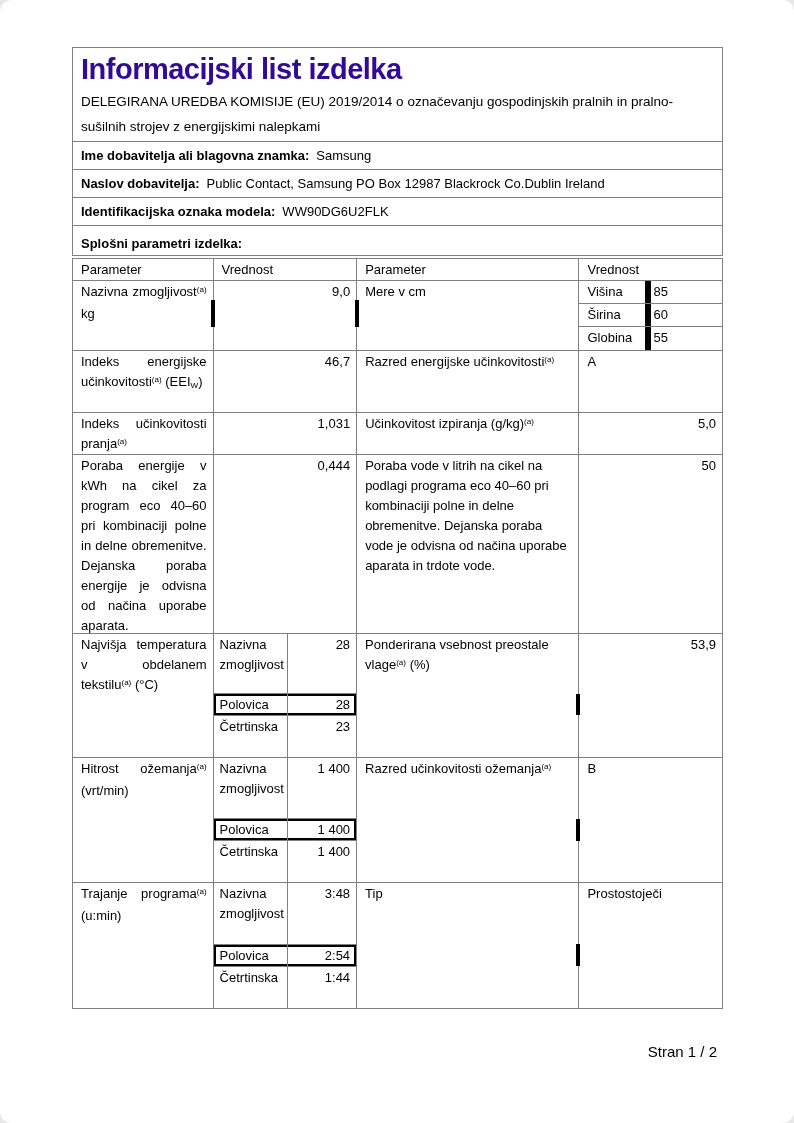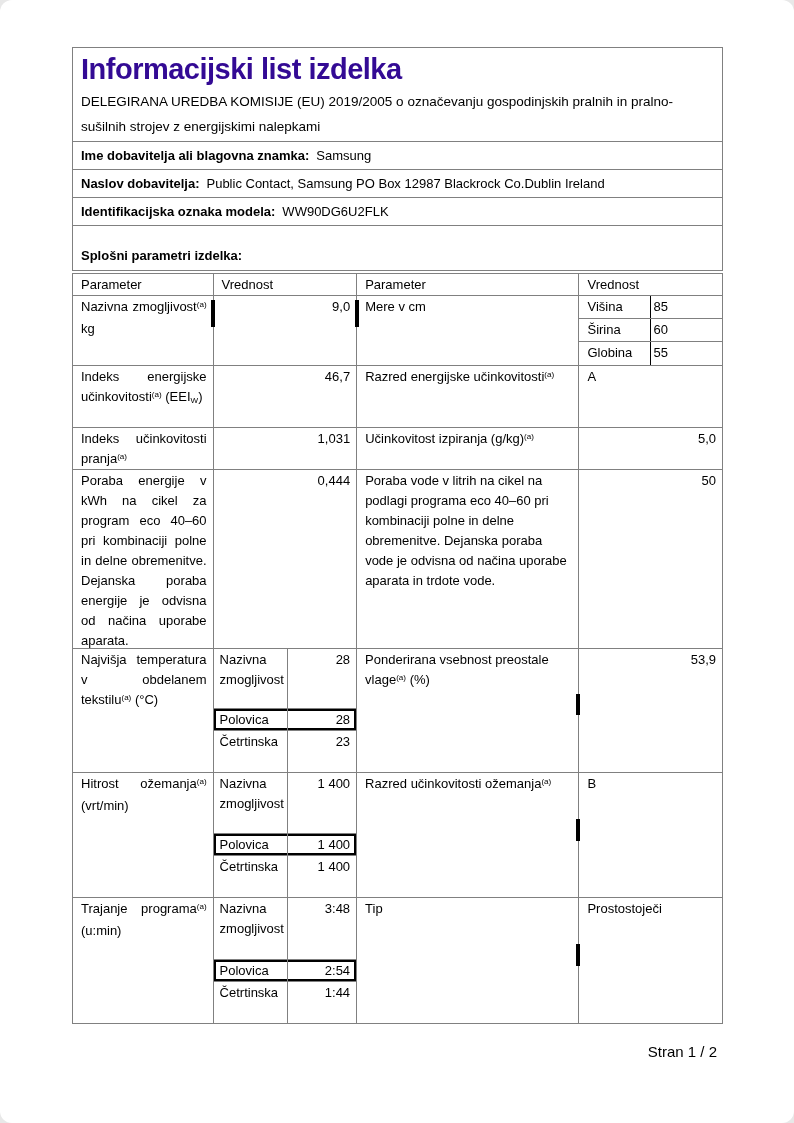--- a/index.html
+++ b/index.html
@@ -13,21 +13,21 @@
 
   
   .header-box{height:95px;padding:3px 8px 0 8px;}
   .title{font-size:29px;font-weight:bold;color:#330a94;line-height:37px;letter-spacing:-0.5px;}
   .reg{font-size:13.5px;line-height:25px;margin-top:1px;}
 
   
   .info-row{margin-top:-1px;height:29px;padding:4px 8px;white-space:nowrap;overflow:hidden;}
   .info-label{font-weight:bold;}
   .info-value{margin-left:7px;}
-  .section-row{margin-top:-1px;height:46px;padding:20px 8px;font-weight:bold;}
+  .section-row{margin-top:-1px;height:31px;padding:8px 8px;font-weight:bold;}
 
   
   .maintable{margin-top:2px;border:1px solid #808080;box-sizing:border-box;width:651px;}
   .trow{display:flex;}
   .c{box-sizing:border-box;border-right:1px solid #808080;border-bottom:1px solid #808080;
      padding:1px 6px 1px 8px;position:relative;}
   .c.lastcol{border-right:none;}
   .lastrow .c{border-bottom:none;}
   .w1{width:141px;} .w2{width:144px;} .w3{width:223px;} .w4{width:143px;}
   .hdr .c{height:22px;padding:1px 8px;}
@@ -41,21 +41,21 @@
   .srow{display:flex;box-sizing:border-box;border-bottom:1px solid #808080;position:relative;}
   .srow:last-child{border-bottom:none;}
   .srow .sl{width:74px;box-sizing:border-box;border-right:1px solid #808080;padding:1px 2px 1px 6px;}
   .srow .sv{flex:1;box-sizing:border-box;text-align:right;padding:1px 6px 1px 2px;}
   .srow.boxed{box-shadow:inset 0 0 0 2px #000;}
   .sh1{height:61px;} .sh1b{height:62px;} .sh2{height:22px;} .sh3{height:41px;}
 
   
   .dimrow{display:flex;box-sizing:border-box;border-bottom:1px solid #808080;height:23px;}
   .dimrow:last-child{border-bottom:none;height:24px;}
-  .dimrow .dl{width:72px;box-sizing:border-box;border-right:1px solid #000000;padding:1px 2px 1px 8px;}
+  .dimrow .dl{width:72px;box-sizing:border-box;border-right:6px solid #000000;padding:1px 2px 1px 8px;}
   .dimrow .dv{flex:1;padding:1px 6px 1px 2px;}
 
   sup{font-size:0.62em;vertical-align:baseline;position:relative;top:-0.45em;}
   sub{font-size:0.62em;vertical-align:baseline;position:relative;top:0.28em;}
 
   .footer{position:absolute;top:1045px;right:77px;font-size:15px;line-height:13px;}
 
   
   .vbar{position:absolute;width:4px;background:#000;}
   .vbar1{left:211px;top:300px;height:27px;}
@@ -65,21 +65,21 @@
   .vbar5{left:576px;top:944px;height:22px;}
 </style>
 </head>
 <body>
 
 <div class="page">
   <div class="doc">
 
     <div class="box header-box">
       <div class="title">Informacijski list izdelka</div>
-      <div class="reg">DELEGIRANA UREDBA KOMISIJE (EU) 2019/2005 o označevanju gospodinjskih pralnih in pralno-sušilnih strojev z energijskimi nalepkami</div>
+      <div class="reg">DELEGIRANA UREDBA KOMISIJE (EU) 2019/2014 o označevanju gospodinjskih pralnih in pralno-sušilnih strojev z energijskimi nalepkami</div>
     </div>
 
     <div class="box info-row">
       <span class="info-label">Ime dobavitelja ali blagovna znamka:</span><span class="info-value">Samsung</span>
     </div>
     <div class="box info-row">
       <span class="info-label">Naslov dobavitelja:</span><span class="info-value">Public Contact, Samsung PO Box 12987 Blackrock Co.Dublin Ireland</span>
     </div>
     <div class="box info-row">
       <span class="info-label">Identifikacijska oznaka modela:</span><span class="info-value">WW90DG6U2FLK</span>

